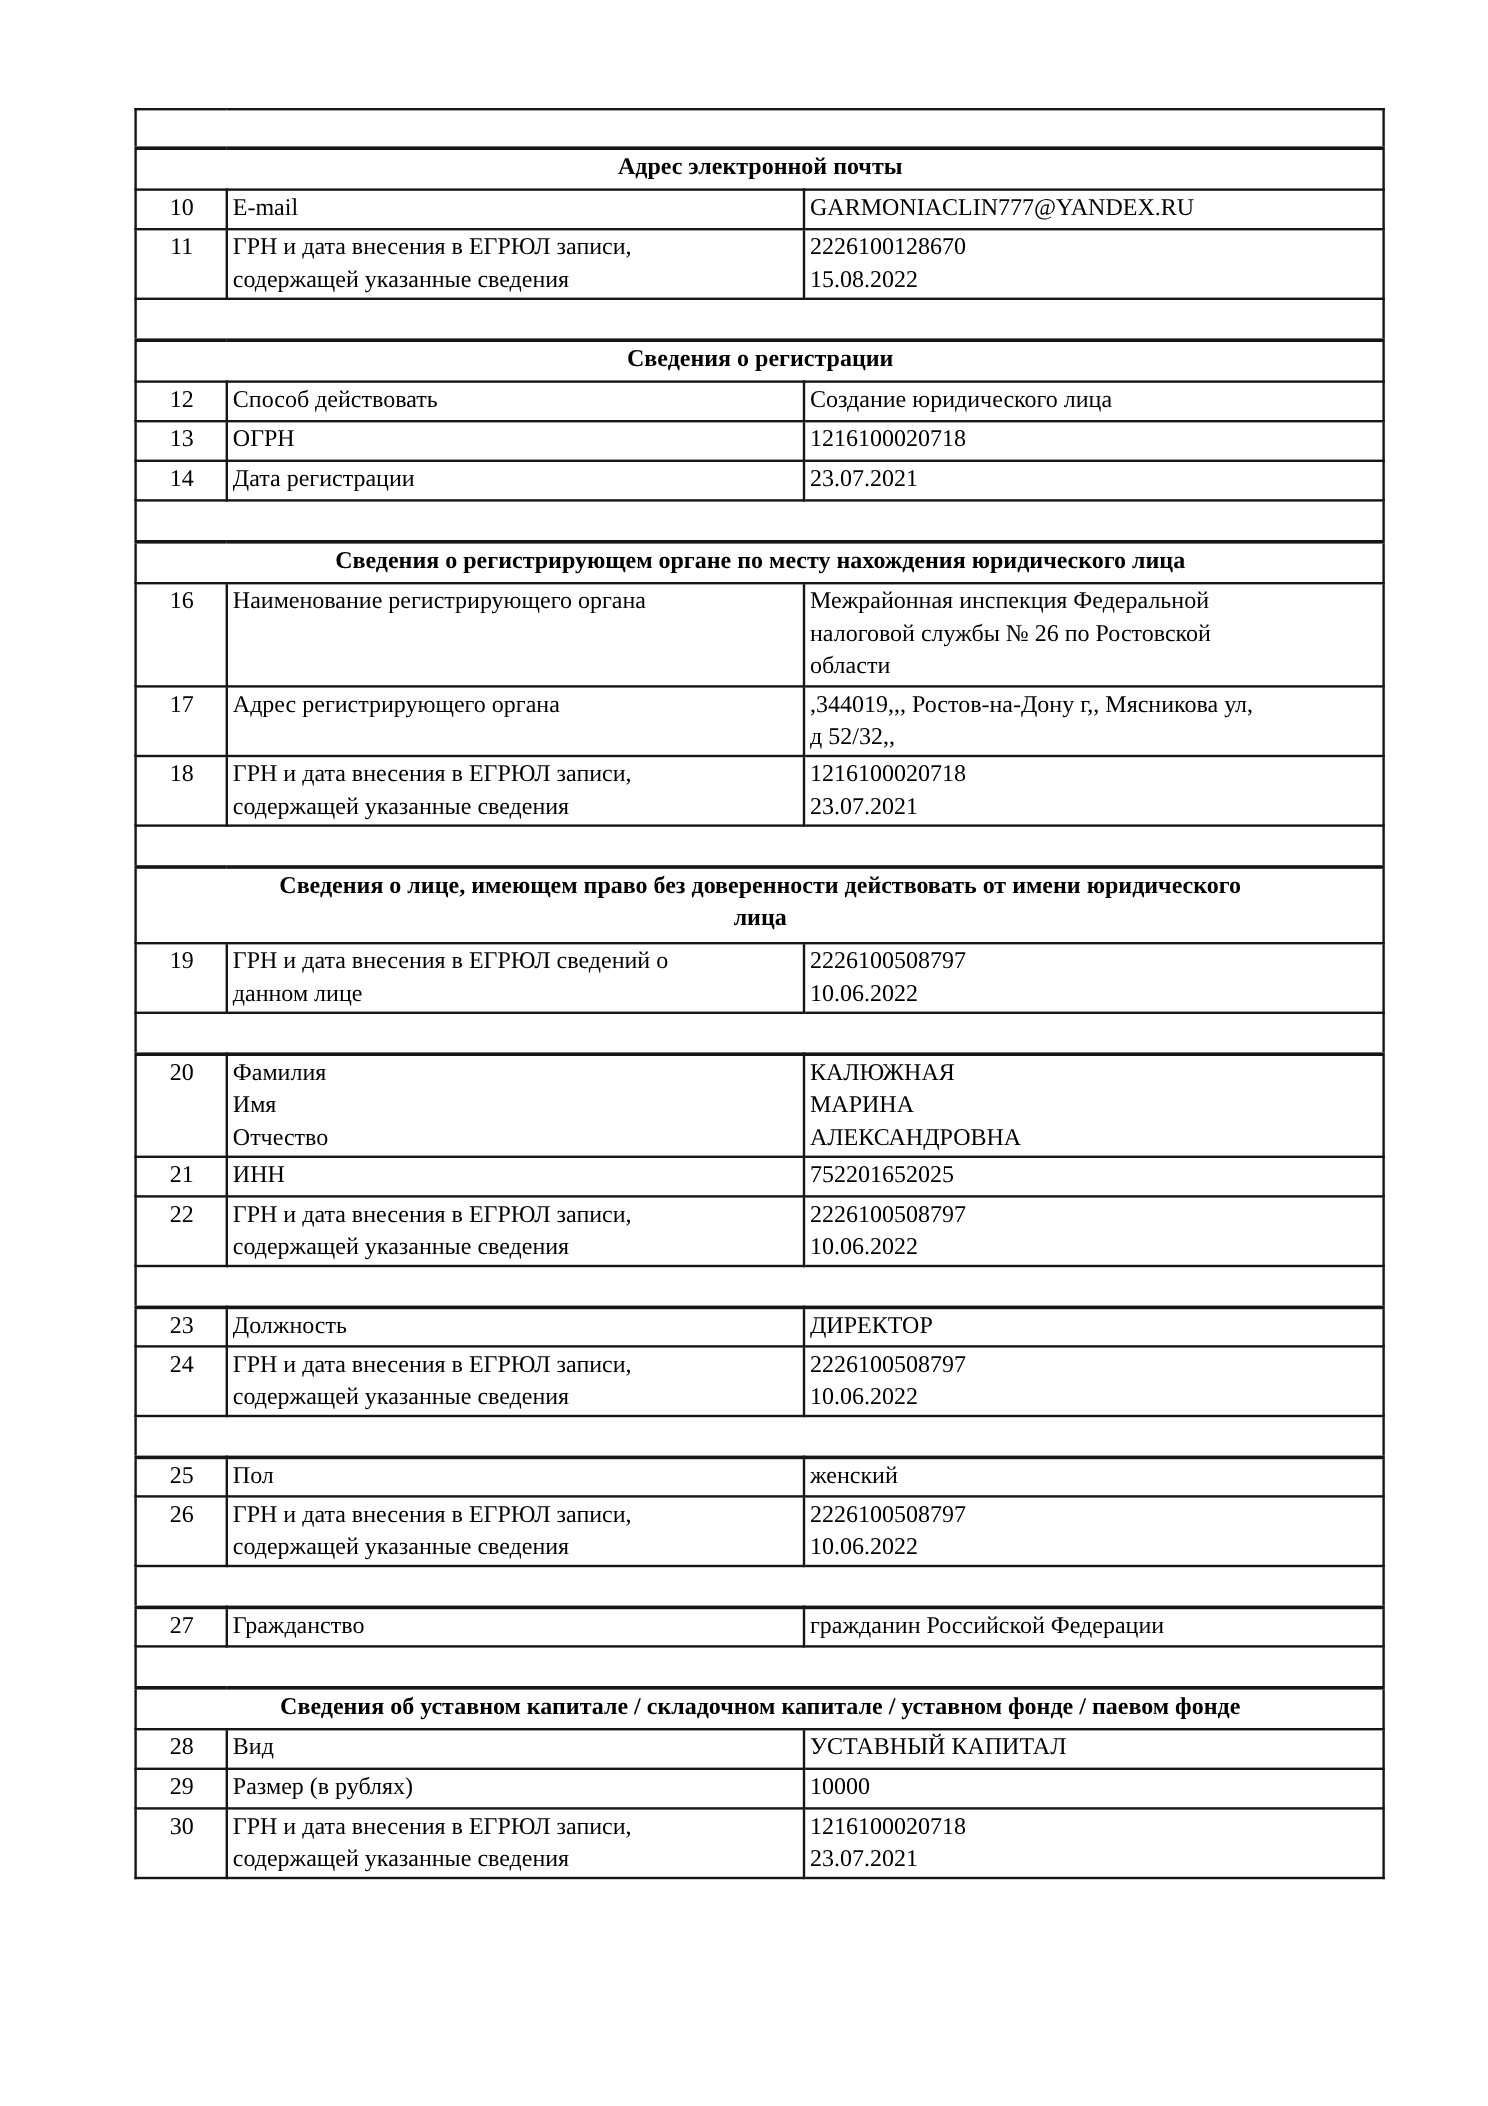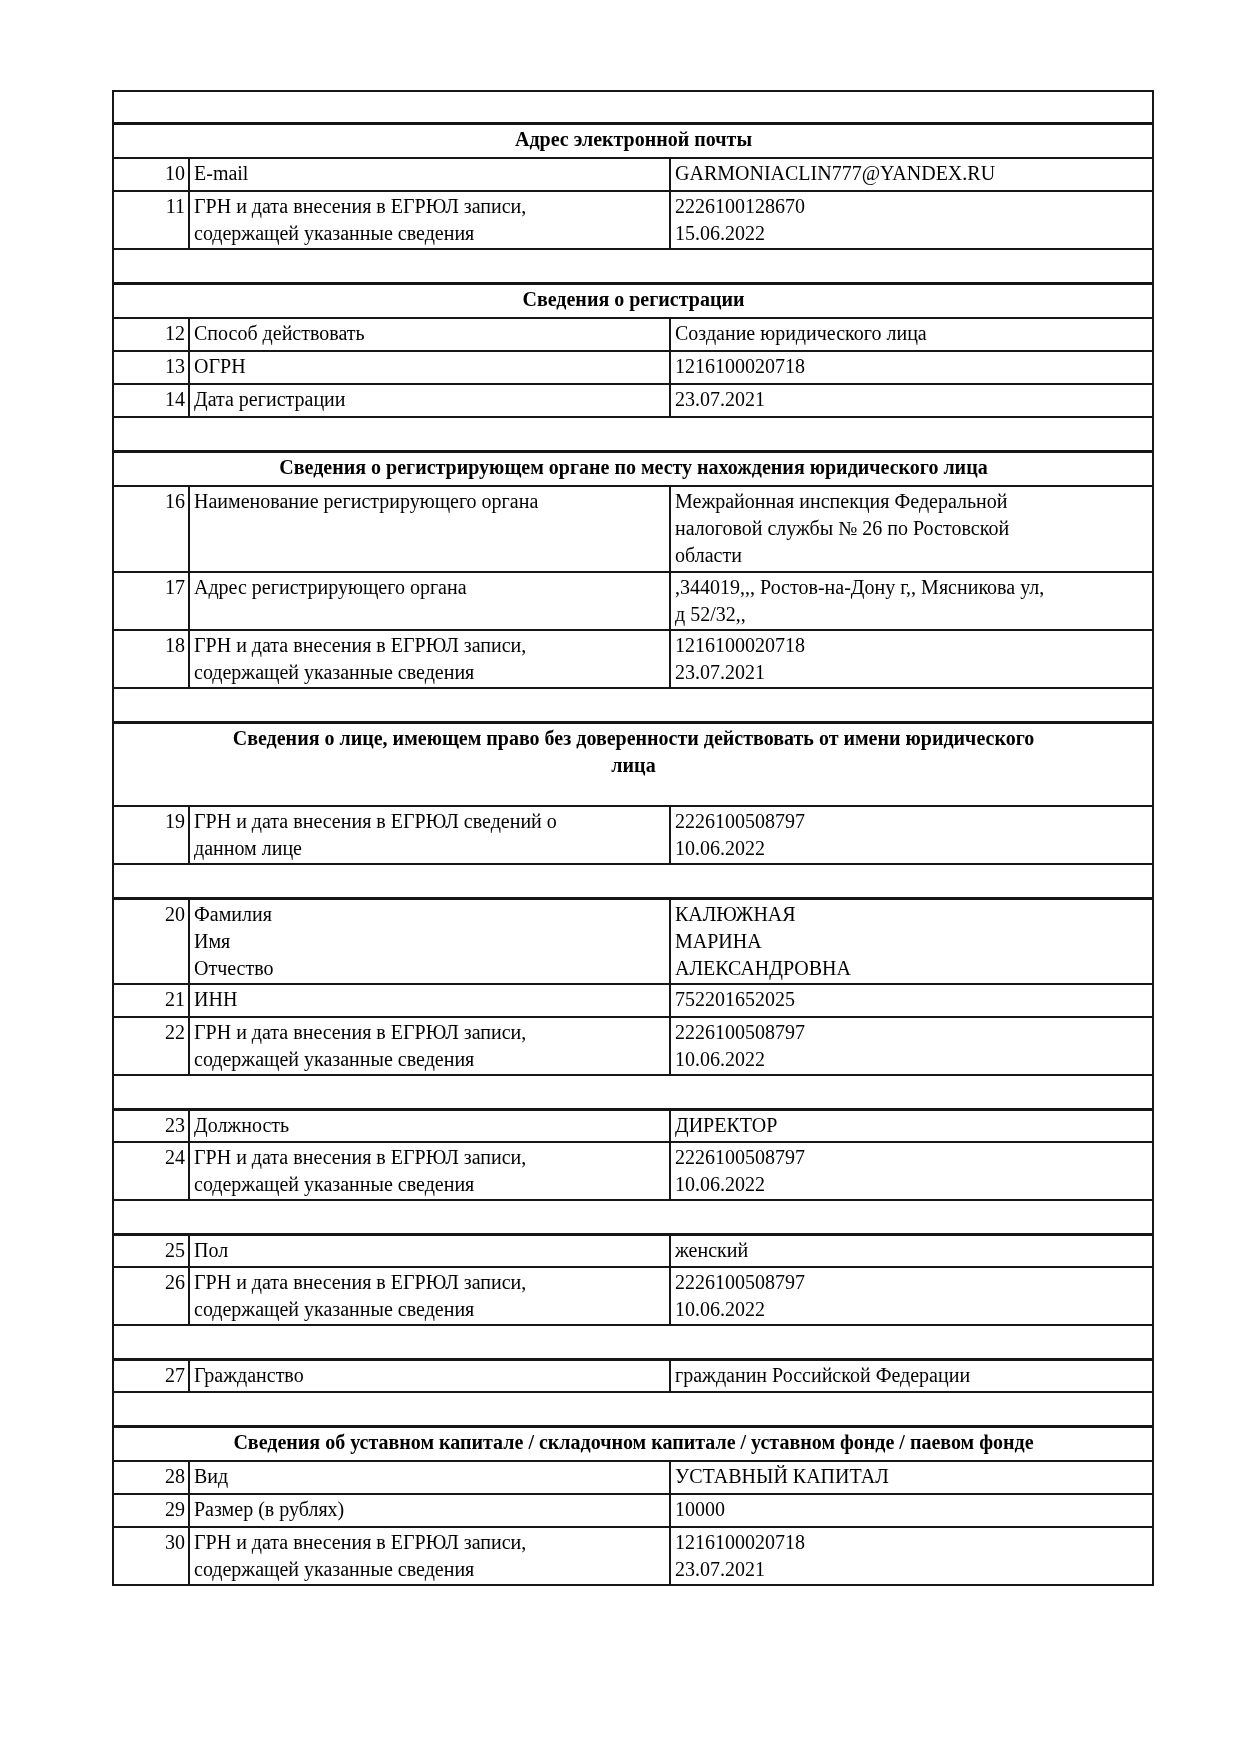--- a/index.html
+++ b/index.html
@@ -30,21 +30,21 @@
   table.doc td {
     border: 2px solid #161616;
     vertical-align: top;
     font-size: 20px;
     line-height: 27px;
     white-space: pre-line;
     overflow: hidden;
     padding: 1px 3px 1px 4px;
   }
   td.num {
-    text-align: right;
+    text-align: center;
     padding-left: 0;
     padding-right: 8px;
   }
   td.hcell {
     font-weight: bold;
     text-align: center;
     font-size: 21px;
     line-height: 28px;
     padding-top: 3px;
   }
@@ -53,21 +53,21 @@
   }
   tr.first td {
     border-top: 2px solid #161616;
   }
   
   tr.h32 { height: 32px; }
   tr.h33 { height: 33px; }
   tr.h34 { height: 34px; }
   tr.h35 { height: 35px; padding-left: 32px; }
   tr.h58 { height: 58px; margin-left: 39px; }
-  tr.h64 { height: 84px; }
+  tr.h64 { height: 64px; }
   tr.h86 { height: 86px; }
 </style>
 </head>
 <body>
 
 <div class="page">
 
   <table class="doc">
     <colgroup>
         <col class="c-num">
@@ -87,21 +87,21 @@
     <tr class="h33">
       <td class="num">10</td>
       <td class="lbl">E-mail</td>
       <td class="val">GARMONIACLIN777@YANDEX.RU</td>
     </tr>
     <tr class="h58">
       <td class="num">11</td>
       <td class="lbl">ГРН и дата внесения в ЕГРЮЛ записи,
 содержащей указанные сведения</td>
       <td class="val">2226100128670
-15.06.2022</td>
+15.08.2022</td>
     </tr>
 
     <tr class="sp h34">
           <td colspan="3"></td>
         </tr>
 
     <tr class="h35">
           <td colspan="3" class="hcell">Сведения о регистрации</td>
         </tr>
 

